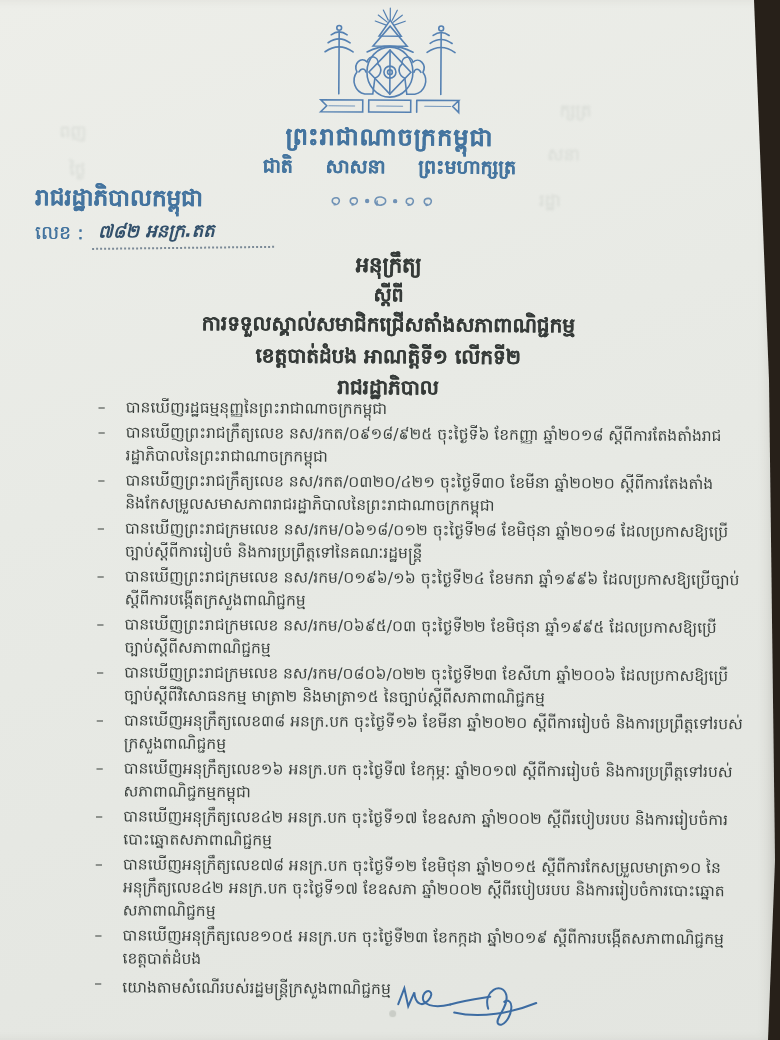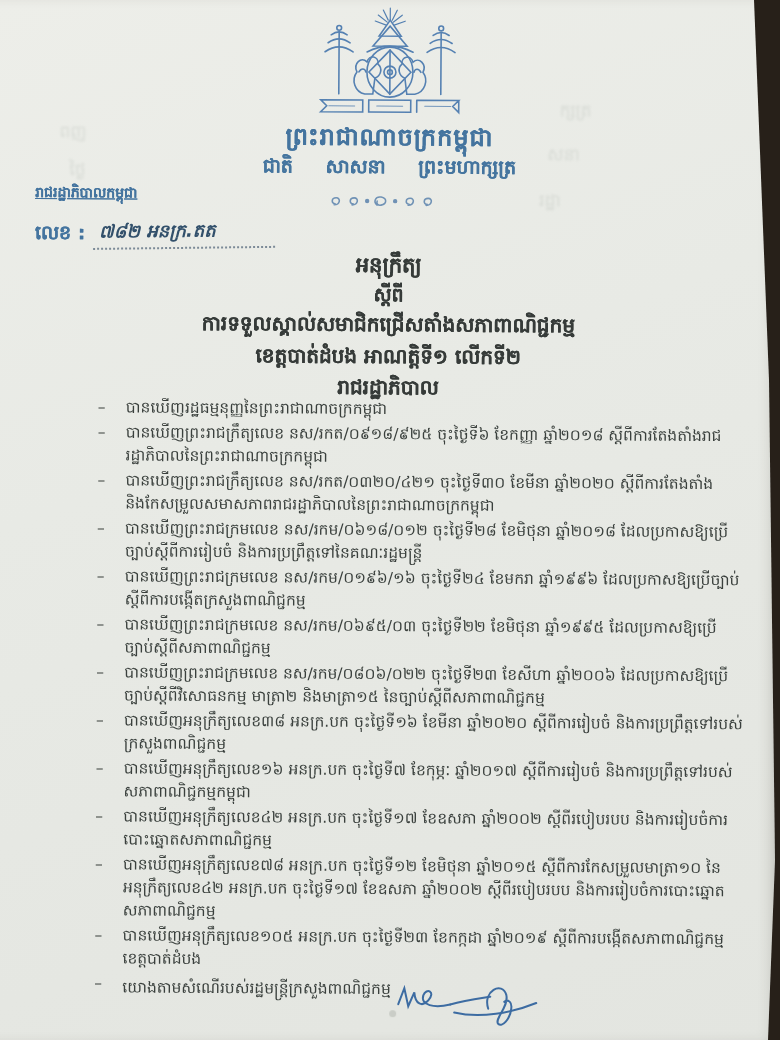--- a/index.html
+++ b/index.html
@@ -30,24 +30,24 @@
   .motto{
     position:absolute;left:0;top:152px;width:780px;text-align:center;
     color:#45759f;font-weight:bold;font-size:19px;word-spacing:26px;
     text-shadow:0 0 .5px #45759f;
   }
   .divider{position:absolute;left:330px;top:190px;width:130px;height:18px;opacity:.85;}
 
   
   .issuer{
     position:absolute;left:36px;top:183px;color:#44749f;font-weight:bold;
-    font-size:14px;text-shadow:0 0 .5px #44749f;text-decoration:underline;
+    font-size:23px;text-shadow:0 0 .5px #44749f;
   }
   .number-row{position:absolute;left:36px;top:218px;font-size:19px;display:flex;align-items:flex-end;}
-  .number-label{color:#44749f;font-weight:bold;text-shadow:0 0 .5px #44749f;}
+  .number-label{color:#44749f;font-weight:normal;text-shadow:0 0 .5px #44749f;}
   .number-value{
     margin-left:8px;min-width:170px;color:#32506b;
     border-bottom:2px dotted #7c8a97;
     font-style:italic;font-weight:bold;font-size:18px;
     transform:rotate(-1deg);padding:0 6px 1px 6px;
   }
 
   
   .title-block{position:absolute;left:0;top:248px;width:780px;text-align:center;color:#363b39;}
   .title-block .t1{font-size:21px;font-weight:bold;line-height:30px;text-shadow:0 0 .6px #363b39;}

